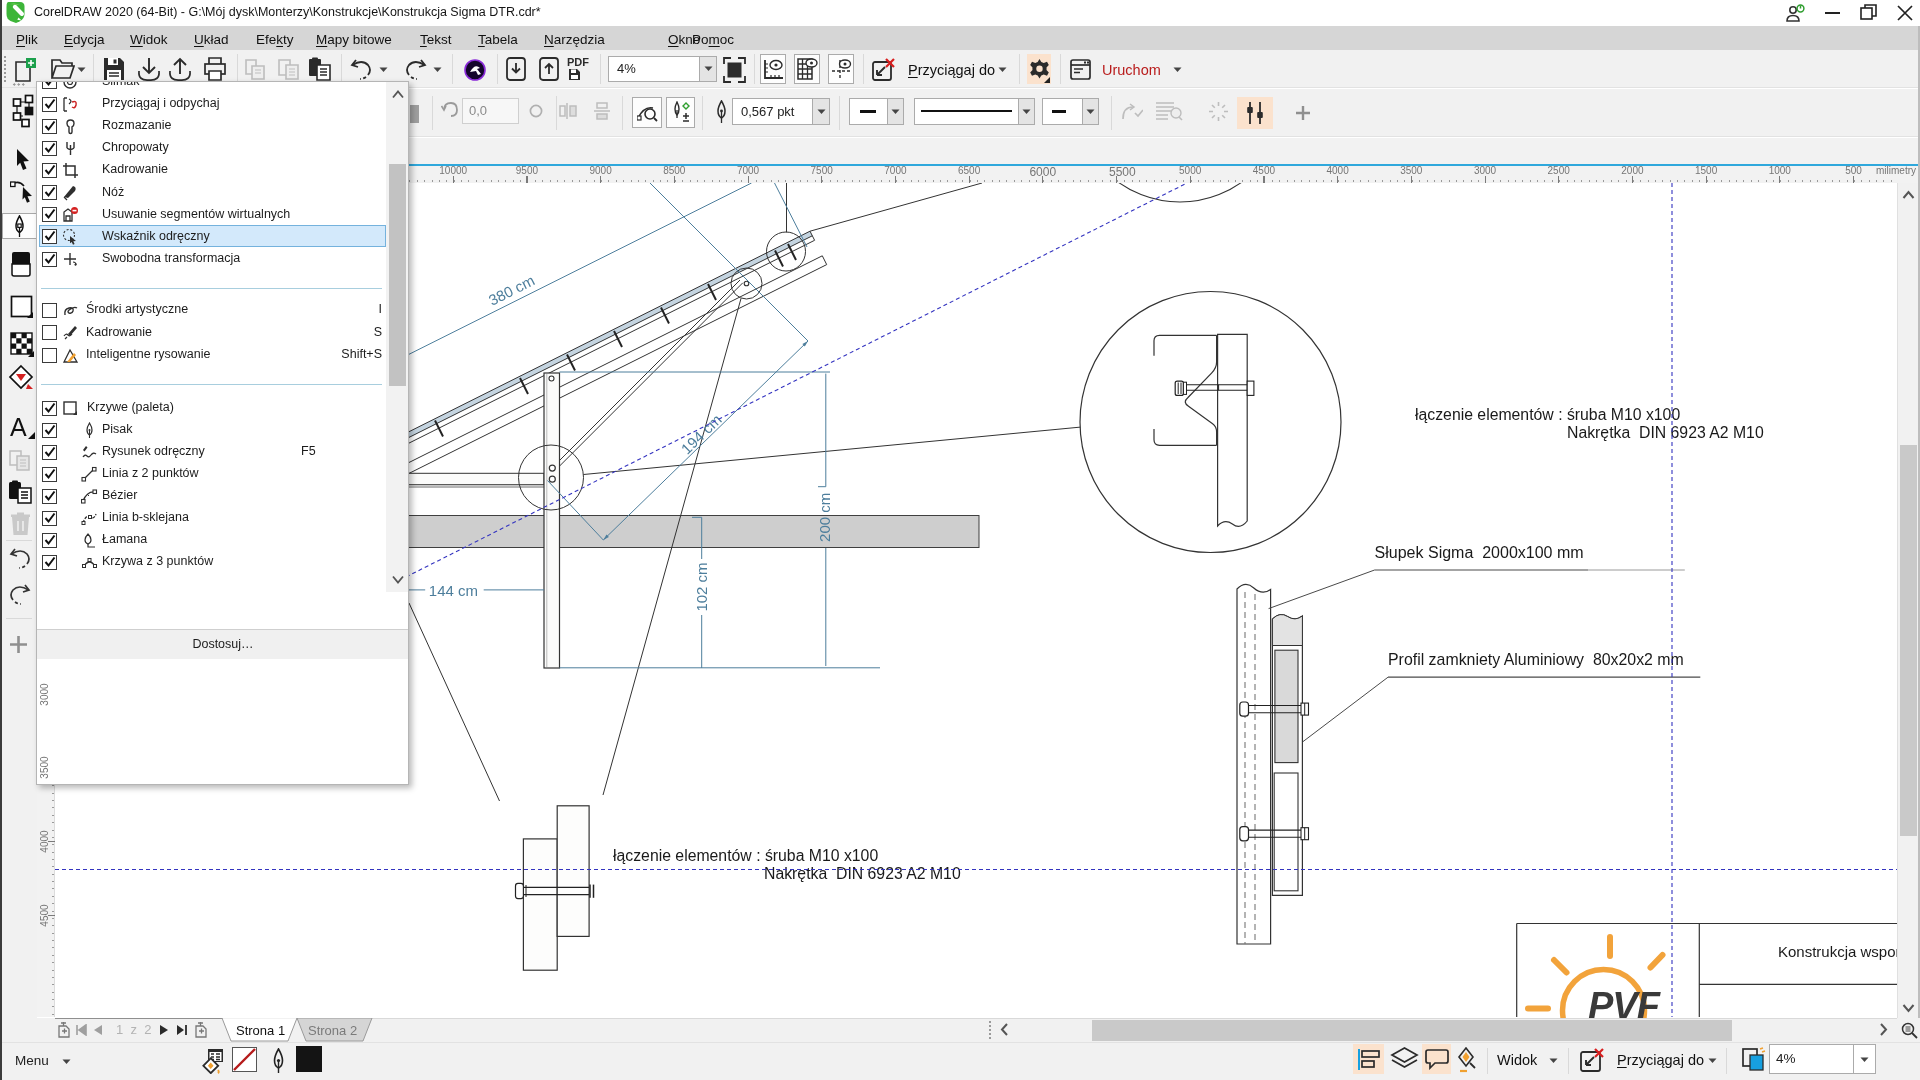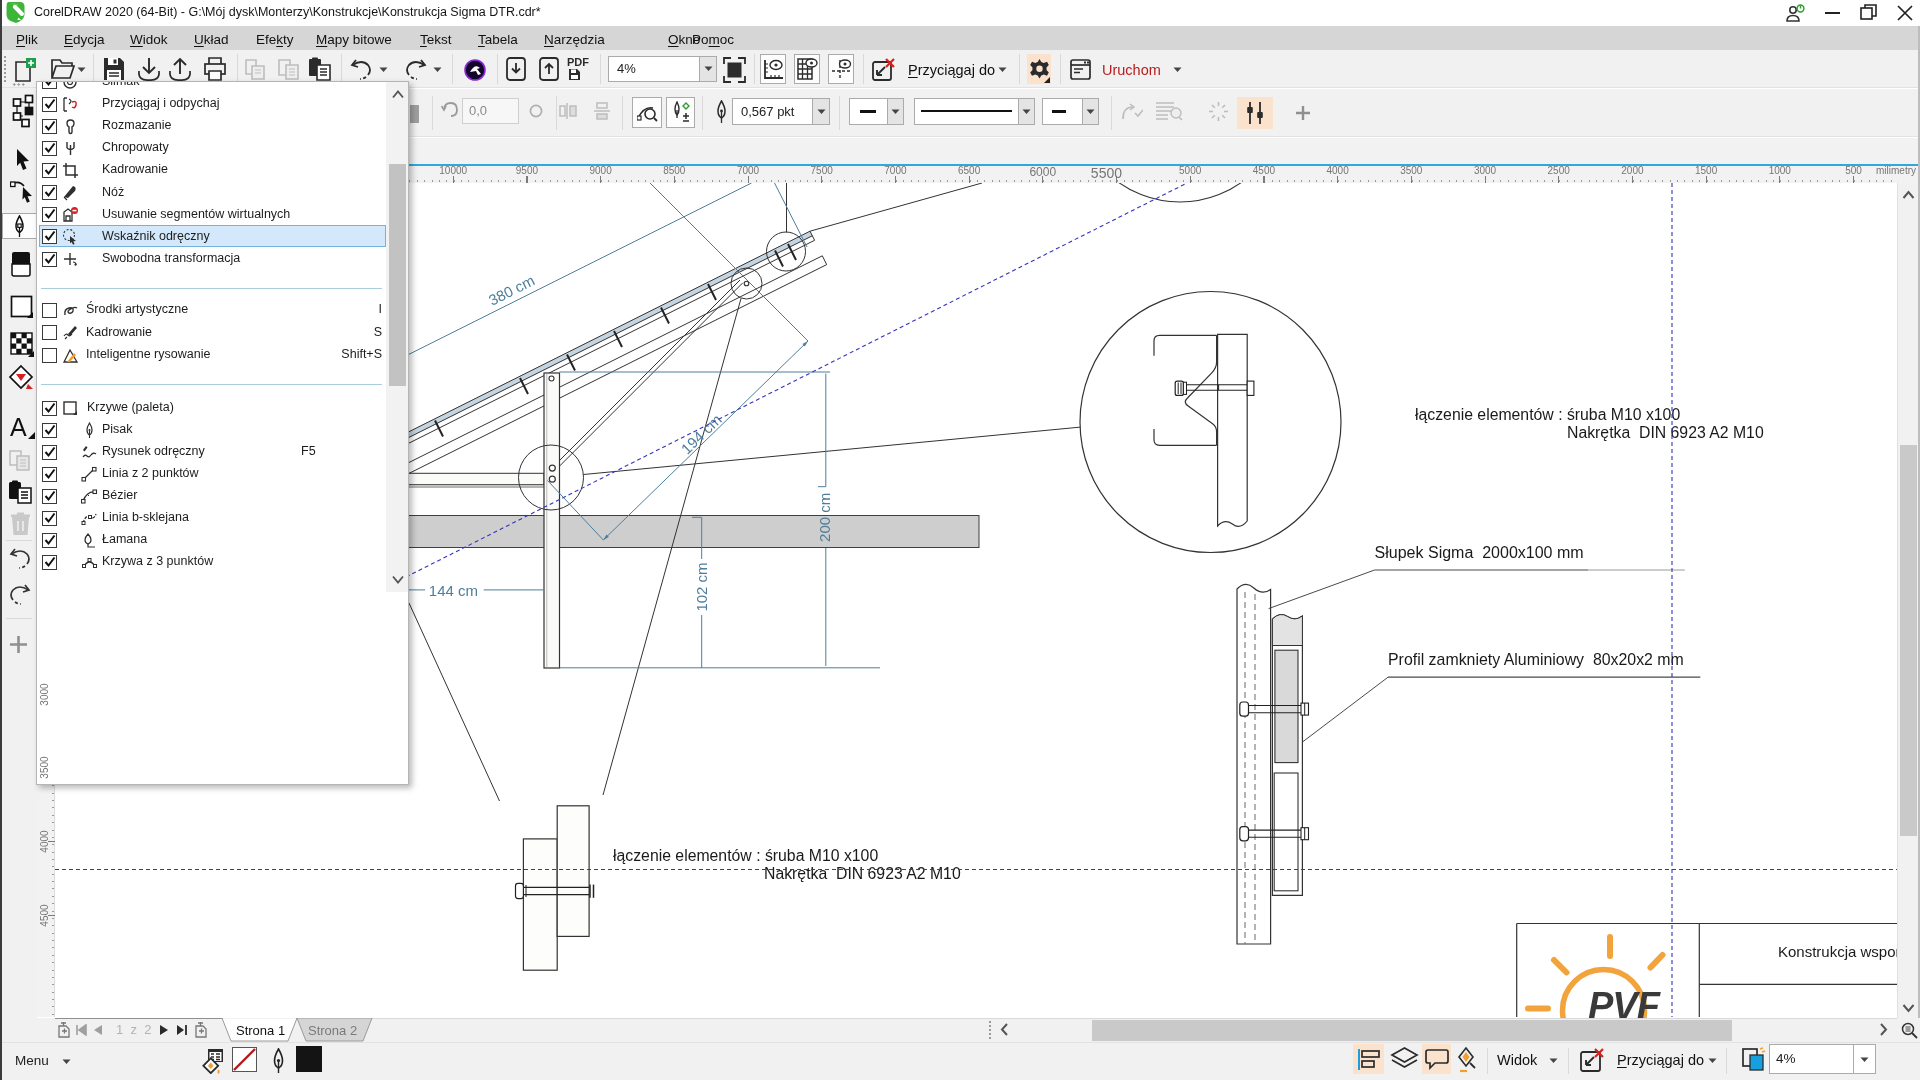--- a/index.html
+++ b/index.html
@@ -308,21 +308,21 @@
 <div class="abs" style="left:1460.0px;top:165px;width:50px;text-align:center;font-size:10px;color:#757575">3000</div>
 <div class="abs" style="left:1410.8px;top:176px;width:1.2px;height:7px;background:#7a7a7a"></div>
 <div class="abs" style="left:1386.3px;top:165px;width:50px;text-align:center;font-size:10px;color:#757575">3500</div>
 <div class="abs" style="left:1337.1px;top:176px;width:1.2px;height:7px;background:#7a7a7a"></div>
 <div class="abs" style="left:1312.6px;top:165px;width:50px;text-align:center;font-size:10px;color:#757575">4000</div>
 <div class="abs" style="left:1263.4px;top:176px;width:1.2px;height:7px;background:#7a7a7a"></div>
 <div class="abs" style="left:1238.9px;top:165px;width:50px;text-align:center;font-size:10px;color:#757575">4500</div>
 <div class="abs" style="left:1189.7px;top:176px;width:1.2px;height:7px;background:#7a7a7a"></div>
 <div class="abs" style="left:1165.2px;top:165px;width:50px;text-align:center;font-size:10px;color:#757575">5000</div>
 <div class="abs" style="left:1116.0px;top:176px;width:1.2px;height:7px;background:#7a7a7a"></div>
-<div class="abs" style="left:1072px;top:165px;width:50px;text-align:right;font-size:14px;color:#757575">5500</div>
+<div class="abs" style="left:1109px;top:165px;width:50px;text-align:left;font-size:12px;color:#757575">5500</div>
 <div class="abs" style="left:1042.3px;top:176px;width:1.2px;height:7px;background:#7a7a7a"></div>
 <div class="abs" style="left:1017.8px;top:165px;width:50px;text-align:center;font-size:12px;color:#757575">6000</div>
 <div class="abs" style="left:968.6px;top:176px;width:1.2px;height:7px;background:#7a7a7a"></div>
 <div class="abs" style="left:944.1px;top:165px;width:50px;text-align:center;font-size:10px;color:#757575">6500</div>
 <div class="abs" style="left:894.9px;top:176px;width:1.2px;height:7px;background:#7a7a7a"></div>
 <div class="abs" style="left:870.4px;top:165px;width:50px;text-align:center;font-size:10px;color:#757575">7000</div>
 <div class="abs" style="left:821.2px;top:176px;width:1.2px;height:7px;background:#7a7a7a"></div>
 <div class="abs" style="left:796.7px;top:165px;width:50px;text-align:center;font-size:10px;color:#757575">7500</div>
 <div class="abs" style="left:747.5px;top:176px;width:1.2px;height:7px;background:#7a7a7a"></div>
 <div class="abs" style="left:723.0px;top:165px;width:50px;text-align:center;font-size:10px;color:#757575">7000</div>
@@ -868,13 +868,14 @@
       </svg>
 <div class="abs" style="left:65px;top:472.1px;font-size:12.5px;color:#1c1c1c">Krzywa z 3 punktów</div>
 <div class="abs" style="left:349px;top:0px;width:23px;height:510px;background:#f2f2f2"></div>
 <svg class="abs" style="left:355px;top:8px" width="12" height="9" viewBox="0 0 12 9">
         <path d="M1 7.5 L6 1.5 L11 7.5" fill="none" stroke="#555" stroke-width="1.8"></path>
       </svg>
 <div class="abs" style="left:352px;top:82px;width:17px;height:222px;background:#c2c2c2"></div>
 <svg class="abs" style="left:355px;top:493px" width="12" height="9" viewBox="0 0 12 9">
         <path d="M1 1.5 L6 7.5 L11 1.5" fill="none" stroke="#555" stroke-width="1.8"></path>
       </svg>
+<div class="abs" style="left:0;top:547px;width:372px;height:30px;background:#f0f0f0;border-top:1px solid #cfcfcf;text-align:center;font-size:12.5px;color:#1c1c1c;padding-top:7px">Dostosuj…</div>
 </div>
 </div>
 </body></html>

